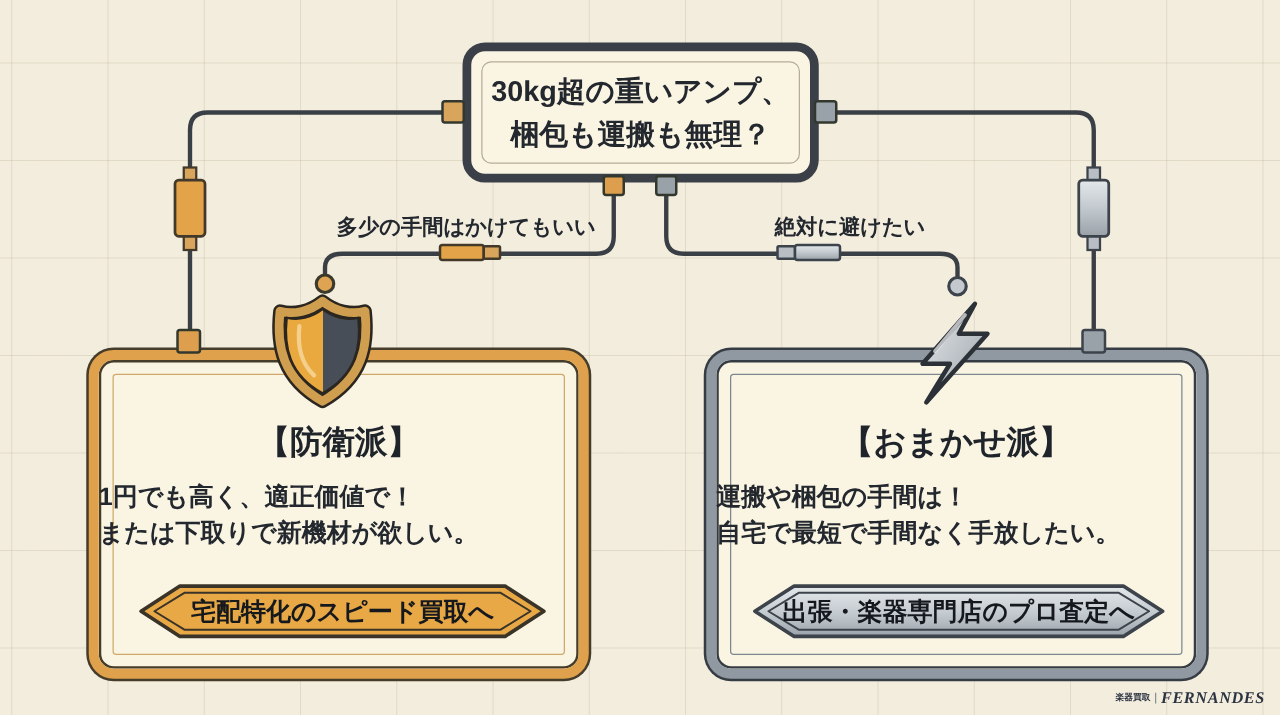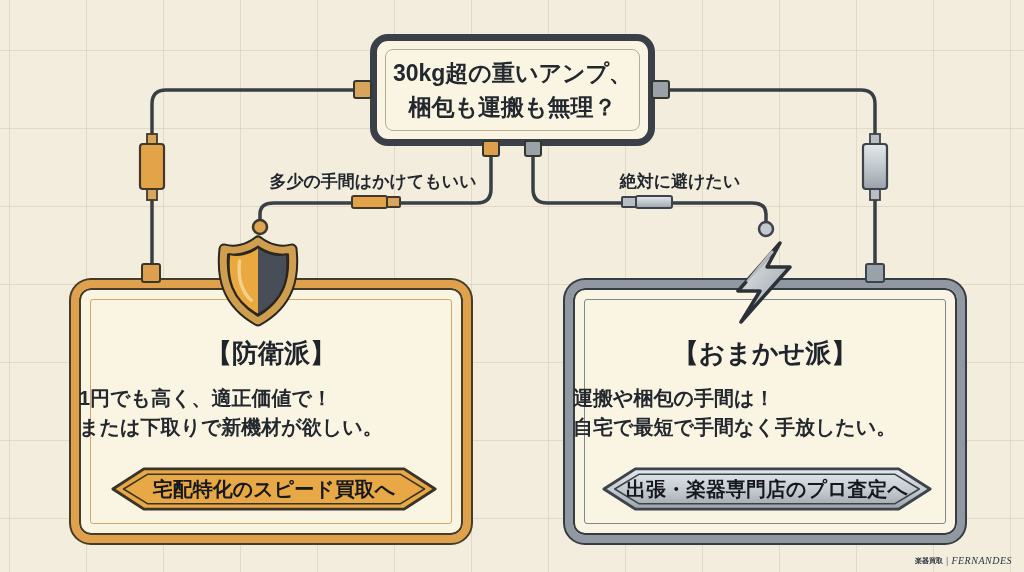--- a/index.html
+++ b/index.html
@@ -80,21 +80,21 @@
     font-size:20px;font-weight:bold;color:#15181D;z-index:1;
   }
 
   
   .brand{
     position:absolute;right:12px;bottom:6px;z-index:6;
     display:flex;align-items:center;gap:3px;color:#2B3340;
   }
   .brand .service{font-size:7px;font-weight:bold;}
   .brand .divider{font-size:9px;color:#6A727C;}
-  .brand .name{font-size:10px;font-style:italic;font-weight:normal;
+  .brand .name{font-size:13px;font-style:italic;font-weight:bold;
     font-family:"Liberation Serif","DejaVu Serif",serif;letter-spacing:.5px;}
 </style>
 </head>
 <body>
 
 <div class="canvas">
 
   <div class="qbox">
     <div class="inner-line"></div>
     <div class="qtext">

